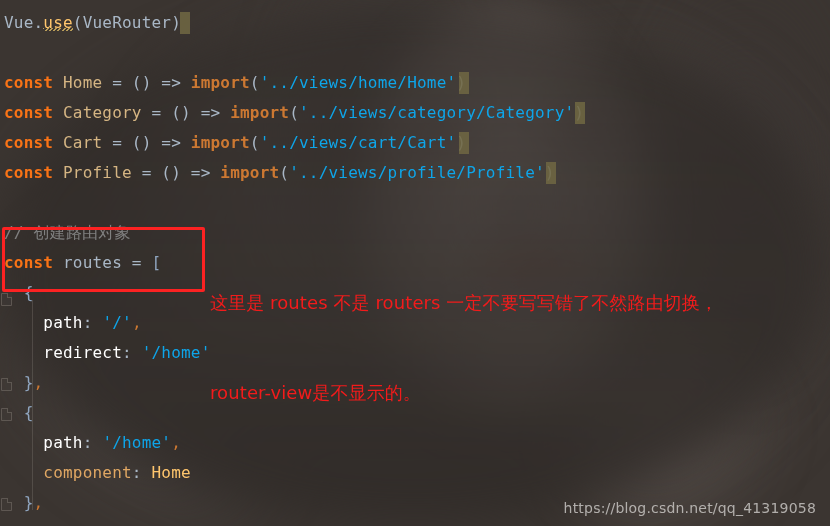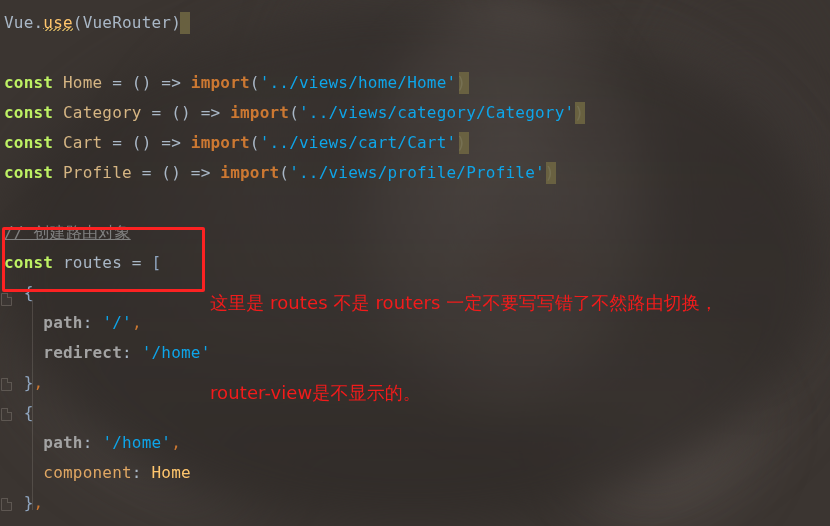--- a/index.html
+++ b/index.html
@@ -97,31 +97,31 @@
 
   .code-line {
     position: absolute;
     left: 4px;
     height: 30px;
     line-height: 30px;
     white-space: pre;
   }
 
   
-  .t-kw      { color: #bef264; font-weight: bold; }
+  .t-kw      { color: #f97316; font-weight: bold; }
   .t-ident   { color: #a9b7c6; }
   .t-classid { color: #d5b583; }
   .t-fn      { color: #ffc66d; margin-top: 39px; }
   .t-punc    { color: #a9b7c6; }
   .t-paren   { color: #a9b7c6; }
   .t-str     { color: #0ea5e9; }
-  .t-field   { color: #a3a3a3; font-weight: bold; }
+  .t-field   { color: #ffffff; }
   .t-colon   { color: #a9b7c6; }
   .t-comma   { color: #cc7832; }
-  .t-comment { color: #808080; text-decoration: underline; }
+  .t-comment { color: #808080; }
   .t-bracket { color: #8fa5bf; }
   .t-import  { color: #cc7832; font-weight: bold; }
   .t-use     { color: #ffc66d; position: relative; }
   .t-use::after {
     content: "";
     position: absolute;
     left: 0; right: 0; bottom: 1px;
     height: 3px;
     background-image:
       repeating-linear-gradient(135deg, #d0b060 0 1.4px, transparent 1.4px 3px);
@@ -227,14 +227,15 @@
 
   <div id="editor"><div class="code-line" style="top: 8px;"><span class="t-ident">Vue</span><span class="t-punc">.</span><span class="t-use">use</span><span class="t-paren">(</span><span class="t-ident">VueRouter</span><span class="t-paren">)</span></div><div class="eol-marker" style="left: 180.16px; top: 12px;"></div><div class="code-line" style="top: 38px;"></div><div class="code-line" style="top: 68px;"><span class="t-kw">const</span><span class="t-punc"> </span><span class="t-classid">Home</span><span class="t-punc"> = () =&gt; </span><span class="t-import">import</span><span class="t-paren">(</span><span class="t-str">'../views/home/Home'</span><span class="t-paren">)</span></div><div class="eol-marker" style="left: 459.14px; top: 72px;"></div><div class="code-line" style="top: 98px;"><span class="t-kw">const</span><span class="t-punc"> </span><span class="t-classid">Category</span><span class="t-punc"> = () =&gt; </span><span class="t-import">import</span><span class="t-paren">(</span><span class="t-str">'../views/category/Category'</span><span class="t-paren">)</span></div><div class="eol-marker" style="left: 574.58px; top: 102px;"></div><div class="code-line" style="top: 128px;"><span class="t-kw">const</span><span class="t-punc"> </span><span class="t-classid">Cart</span><span class="t-punc"> = () =&gt; </span><span class="t-import">import</span><span class="t-paren">(</span><span class="t-str">'../views/cart/Cart'</span><span class="t-paren">)</span></div><div class="eol-marker" style="left: 459.14px; top: 132px;"></div><div class="code-line" style="top: 158px;"><span class="t-kw">const</span><span class="t-punc"> </span><span class="t-classid">Profile</span><span class="t-punc"> = () =&gt; </span><span class="t-import">import</span><span class="t-paren">(</span><span class="t-str">'../views/profile/Profile'</span><span class="t-paren">)</span></div><div class="eol-marker" style="left: 545.72px; top: 162px;"></div><div class="code-line" style="top: 188px;"></div><div class="code-line" style="top: 218px;"><span class="t-comment">// 创建路由对象</span></div><div class="code-line" style="top: 248px;"><span class="t-kw">const</span><span class="t-punc"> </span><span class="t-ident">routes</span><span class="t-punc"> </span><span class="t-punc">=</span><span class="t-punc"> </span><span class="t-bracket">[</span></div><div class="code-line" style="top: 278px;"><span class="t-punc">  </span><span class="t-bracket">{</span></div><div class="code-line" style="top: 308px;"><span class="t-punc">    </span><span class="t-field">path</span><span class="t-colon">:</span><span class="t-punc"> </span><span class="t-str">'/'</span><span class="t-comma">,</span></div><div class="code-line" style="top: 338px;"><span class="t-punc">    </span><span class="t-field">redirect</span><span class="t-colon">:</span><span class="t-punc"> </span><span class="t-str">'/home'</span></div><div class="code-line" style="top: 368px;"><span class="t-punc">  </span><span class="t-bracket">}</span><span class="t-comma">,</span></div><div class="code-line" style="top: 398px;"><span class="t-punc">  </span><span class="t-bracket">{</span></div><div class="code-line" style="top: 428px;"><span class="t-punc">    </span><span class="t-field">path</span><span class="t-colon">:</span><span class="t-punc"> </span><span class="t-str">'/home'</span><span class="t-comma">,</span></div><div class="code-line" style="top: 458px;"><span class="t-punc">    </span><span class="t-fn" style="color: rgb(224, 167, 99);">component</span><span class="t-colon">:</span><span class="t-punc"> </span><span class="t-fn">Home</span></div><div class="code-line" style="top: 488px;"><span class="t-punc">  </span><span class="t-bracket">}</span><span class="t-comma">,</span></div><div class="indent-guide" style="left: 32px; top: 300px; height: 90px;"></div><div class="indent-guide" style="left: 32px; top: 390px; height: 120px;"></div><div class="fold-icon" style="left: 1px; top: 293px;"></div><div class="fold-icon" style="left: 1px; top: 378px;"></div><div class="fold-icon" style="left: 1px; top: 408px;"></div><div class="fold-icon" style="left: 1px; top: 498px;"></div></div>
 
   <div id="red-box"></div>
 
   <div id="annotation">
     <span class="ann-line">这里是 routes 不是 routers 一定不要写写错了不然路由切换，</span>
     <span class="ann-line">router-view是不显示的。</span>
   </div>
 
+  <div id="watermark">https://blog.csdn.net/qq_41319058</div>
 
 </div>
 
 </body></html>

